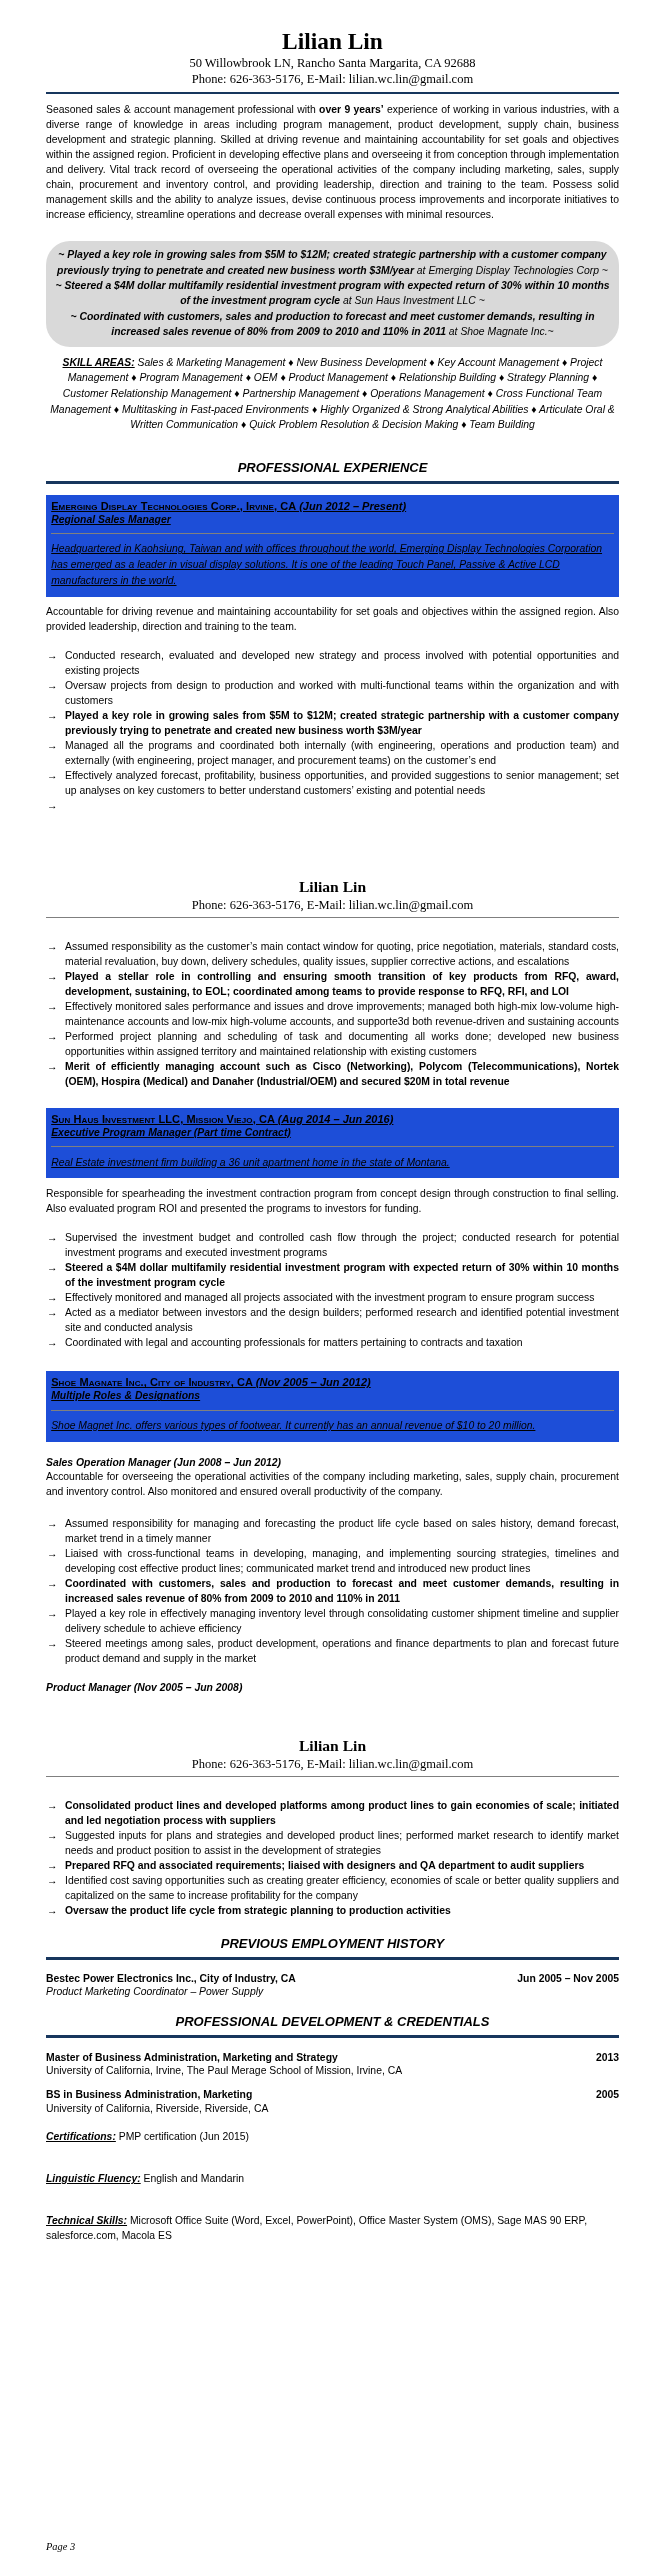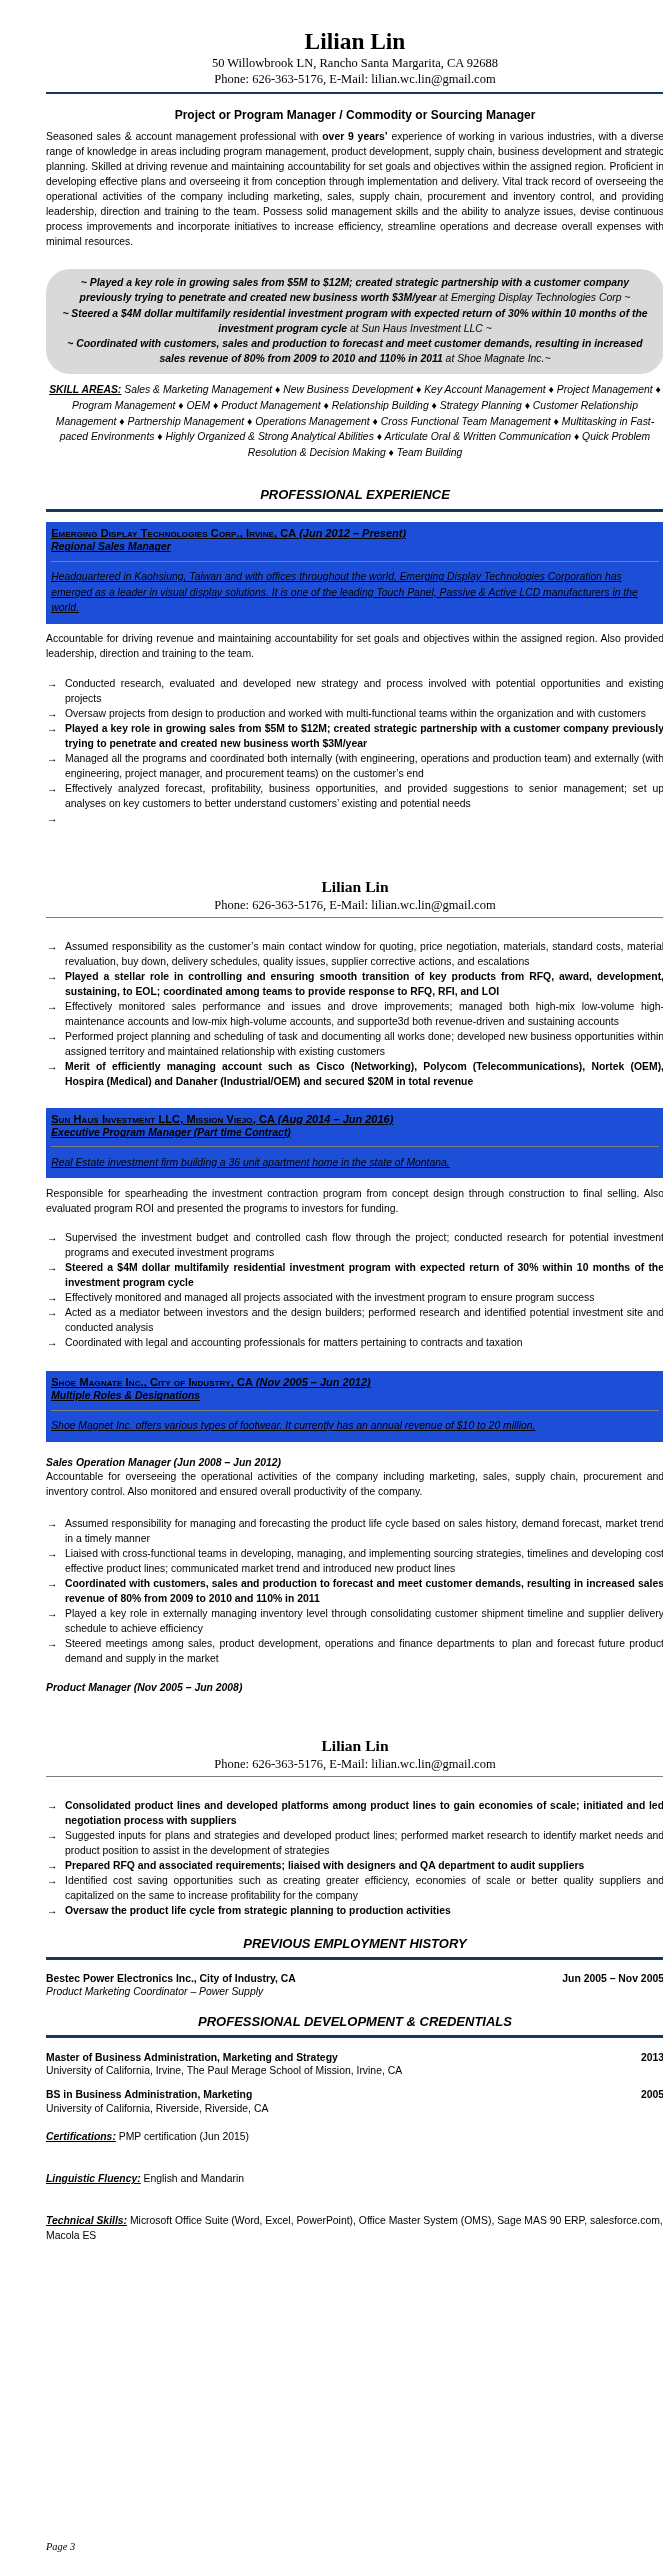--- a/index.html
+++ b/index.html
@@ -1,18 +1,18 @@
 <!DOCTYPE html>
 <html style="font-size:8.3px"><head>
 <meta charset="utf-8">
 <style>
   html,body { margin:0; padding:0; background:#ffffff; }
   body { width:664px; font-family:"Liberation Sans", sans-serif; font-size:10.4px; color:#000; }
   .page { position:relative; display:flex; flex-direction:column; box-sizing:border-box;
-          padding-left:46px; overflow:hidden; background:#ffffff; }
+          padding-left:46px; padding-right:45px; overflow:hidden; background:#ffffff; }
   .page-1 { height:854px; padding-top:29px; }
   .page-2 { height:859px; padding-top:24px; }
   .page-3 { height:863px; padding-top:24px; }
 
   
   .name-main { text-align:center; font-family:"Liberation Serif", serif; font-weight:bold; font-size:23.4px; line-height:1.1; }
   .hdr-line  { text-align:center; font-family:"Liberation Serif", serif; font-weight:normal; font-size:12.5px; line-height:1.3; }
   .name-small{ text-align:center; font-family:"Liberation Serif", serif; font-weight:bold; font-size:15.6px; line-height:1.2; }
   .rule-navy { border:0; border-top:2.6px solid #17365d; margin:5.2px 0 0 0; }
   .rule-navy-thick { border:0; border-top:3.1px solid #17365d; margin:6.2px 0 0 0; }
@@ -59,21 +59,20 @@
 </style>
 </head>
 <body>
 
 <div class="page page-1">
   <div class="name-main">Lilian Lin</div>
   <div class="hdr-line">50 Willowbrook LN, Rancho Santa Margarita, CA 92688</div>
   <div class="hdr-line">Phone: 626-363-5176, E-Mail: lilian.wc.lin@gmail.com</div>
   <hr class="rule-navy">
 
-  <div class="doc-title">Project or Program Manager / Commodity or Sourcing Manager</div>
 
   <p class="para"><span>Seasoned sales &amp; account management professional with </span><b>over 9 years’</b><span> experience of working in various industries, with a diverse range of knowledge in areas including program management, product development, supply chain, business development and strategic planning. Skilled at driving revenue and maintaining accountability for set goals and objectives within the assigned region. Proficient in developing effective plans and overseeing it from conception through implementation and delivery. Vital track record of overseeing the operational activities of the company including marketing, sales, supply chain, procurement and inventory control, and providing leadership, direction and training to the team. Possess solid management skills and the ability to analyze issues, devise continuous process improvements and incorporate initiatives to increase efficiency, streamline operations and decrease overall expenses with minimal resources.</span></p>
 
   <div class="hl-box">
 
   <div class="hl-line"><span class="hb">~ Played a key role in growing sales from $5M to $12M; created strategic partnership with a customer company previously trying to penetrate and created new business worth $3M/year</span><span class="ht"> at Emerging Display Technologies Corp ~</span></div>
       <div class="hl-line"><span class="hb">~ Steered a $4M dollar multifamily residential investment program with expected return of 30% within 10 months of the investment program cycle</span><span class="ht"> at Sun Haus Investment LLC ~</span></div>
       <div class="hl-line"><span class="hb">~ Coordinated with customers, sales and production to forecast and meet customer demands, resulting in increased sales revenue of 80% from 2009 to 2010 and 110% in 2011</span><span class="ht"> at Shoe Magnate Inc.~</span></div>
     </div>
 
@@ -143,21 +142,21 @@
   </div>
 
   <div class="sub-title">Sales Operation Manager (Jun 2008 – Jun 2012)</div>
   <p class="sub-intro">Accountable for overseeing the operational activities of the company including marketing, sales, supply chain, procurement and inventory control. Also monitored and ensured overall productivity of the company.</p>
 
   <ul class="bullets" style="margin-top:7.3px">
 
   <li><span class="arrow">→</span><span class="bt">Assumed responsibility for managing and forecasting the product life cycle based on sales history, demand forecast, market trend in a timely manner</span></li>
       <li><span class="arrow">→</span><span class="bt">Liaised with cross-functional teams in developing, managing, and implementing sourcing strategies, timelines and developing cost effective product lines; communicated market trend and introduced new product lines</span></li>
       <li class="b"><span class="arrow">→</span><span class="bt">Coordinated with customers, sales and production to forecast and meet customer demands, resulting in increased sales revenue of 80% from 2009 to 2010 and 110% in 2011</span></li>
-      <li><span class="arrow">→</span><span class="bt">Played a key role in externally managing inventory level through consolidating customer shipment timeline and supplier delivery schedule to achieve efficiency</span></li>
+      <li><span class="arrow">→</span><span class="bt">Played a key role in effectively managing inventory level through consolidating customer shipment timeline and supplier delivery schedule to achieve efficiency</span></li>
       <li><span class="arrow">→</span><span class="bt">Steered meetings among sales, product development, operations and finance departments to plan and forecast future product demand and supply in the market</span></li>
     </ul>
 
   <div class="sub-title">Product Manager (Nov 2005 – Jun 2008)</div>
 
 </div>
 
 <div class="page page-3">
   <div class="name-small">Lilian Lin</div>
   <div class="hdr-line">Phone: 626-363-5176, E-Mail: lilian.wc.lin@gmail.com</div>

